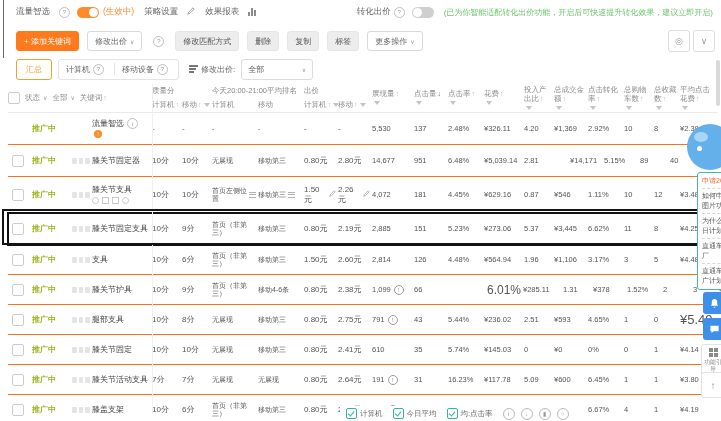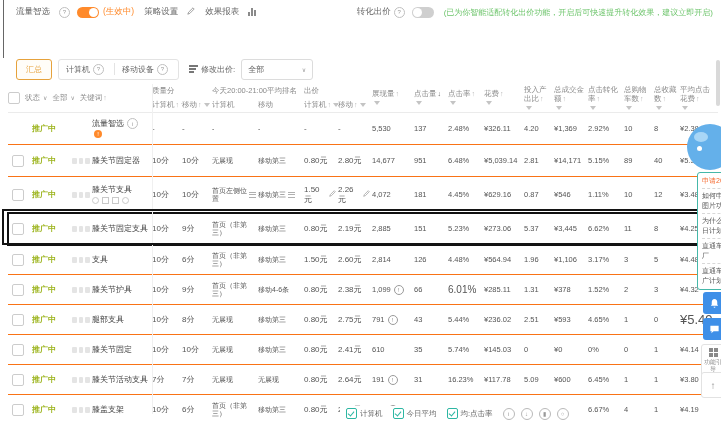--- a/index.html
+++ b/index.html
@@ -167,20 +167,40 @@
     <span class="conv-right">
       <span>转化出价</span>
       <span class="ic"></span>
       <span class="tg off">
           <span class="knob"></span>
         </span>
       <span class="hint-green">(已为你智能适配转化出价功能，开启后可快速提升转化效果，建议立即开启)</span>
     </span>
   </div>
 
+  <div class="toolbar">
+    <span class="btn btn-primary">+ 添加关键词</span>
+    <span class="btn btn-select">
+      <span>修改出价</span>
+        <span class="caret">∨</span>
+    </span>
+    <span class="ic"></span>
+    <span class="btn btn-gray">修改匹配方式</span>
+    <span class="btn btn-gray">删除</span>
+    <span class="btn btn-gray">复制</span>
+    <span class="btn btn-gray">标签</span>
+    <span class="btn btn-select">
+      <span>更多操作</span>
+        <span class="caret">∨</span>
+    </span>
+    <span class="corner-btns">
+      <span class="sq-btn">◎</span>
+      <span class="sq-btn">∨</span>
+    </span>
+  </div>
 
   <div class="filterbar">
     <span class="tab-sum">汇总</span>
     <span class="tab-group">
       <span class="t">
         <span>计算机</span>
           <span class="ic"></span>
       </span>
       <span class="div"></span>
       <span class="t">
@@ -371,21 +391,21 @@
           </div>
           <div class="cell cm2" style="font-size: 7.5px; display: flex; align-items: center;">
             <span>6.48%</span>
           </div>
           <div class="cell cm3" style="font-size: 7.5px; display: flex; align-items: center;">
             <span>¥5,039.14</span>
           </div>
           <div class="cell cm4" style="font-size: 7.5px; display: flex; align-items: center;">
             <span>2.81</span>
           </div>
-          <div class="cell cm5" style="font-size: 7.5px; display: flex; align-items: center;">
+          <div class="cell cm5" style="font-size: 7.5px; display: flex; align-items: center; margin-left: 16px;">
             <span>¥14,171</span>
           </div>
           <div class="cell cm6" style="font-size: 7.5px; display: flex; align-items: center;">
             <span>5.15%</span>
           </div>
           <div class="cell cm7" style="font-size: 7.5px; display: flex; align-items: center;">
             <span>89</span>
           </div>
           <div class="cell cm8" style="font-size: 7.5px; display: flex; align-items: center;">
             <span>40</span>
@@ -608,21 +628,21 @@
           <div class="cell c-bid">
             <span>2.38元</span>
           </div>
           <div class="cell cm0" style="font-size: 7.5px; display: flex; align-items: center;">
             <span>1,099</span>
             <span class="imp-flag">!</span>
           </div>
           <div class="cell cm1" style="font-size: 7.5px; display: flex; align-items: center;">
             <span>66</span>
           </div>
-          <div class="cell cm2" style="font-size: 10px; display: flex; align-items: center;">
+          <div class="cell cm2" style="font-size: 12px; display: flex; align-items: center; margin-left: 39px;">
             <span>6.01%</span>
           </div>
           <div class="cell cm3" style="font-size: 7.5px; display: flex; align-items: center;">
             <span>¥285.11</span>
           </div>
           <div class="cell cm4" style="font-size: 7.5px; display: flex; align-items: center;">
             <span>1.31</span>
           </div>
           <div class="cell cm5" style="font-size: 7.5px; display: flex; align-items: center;">
             <span>¥378</span>

